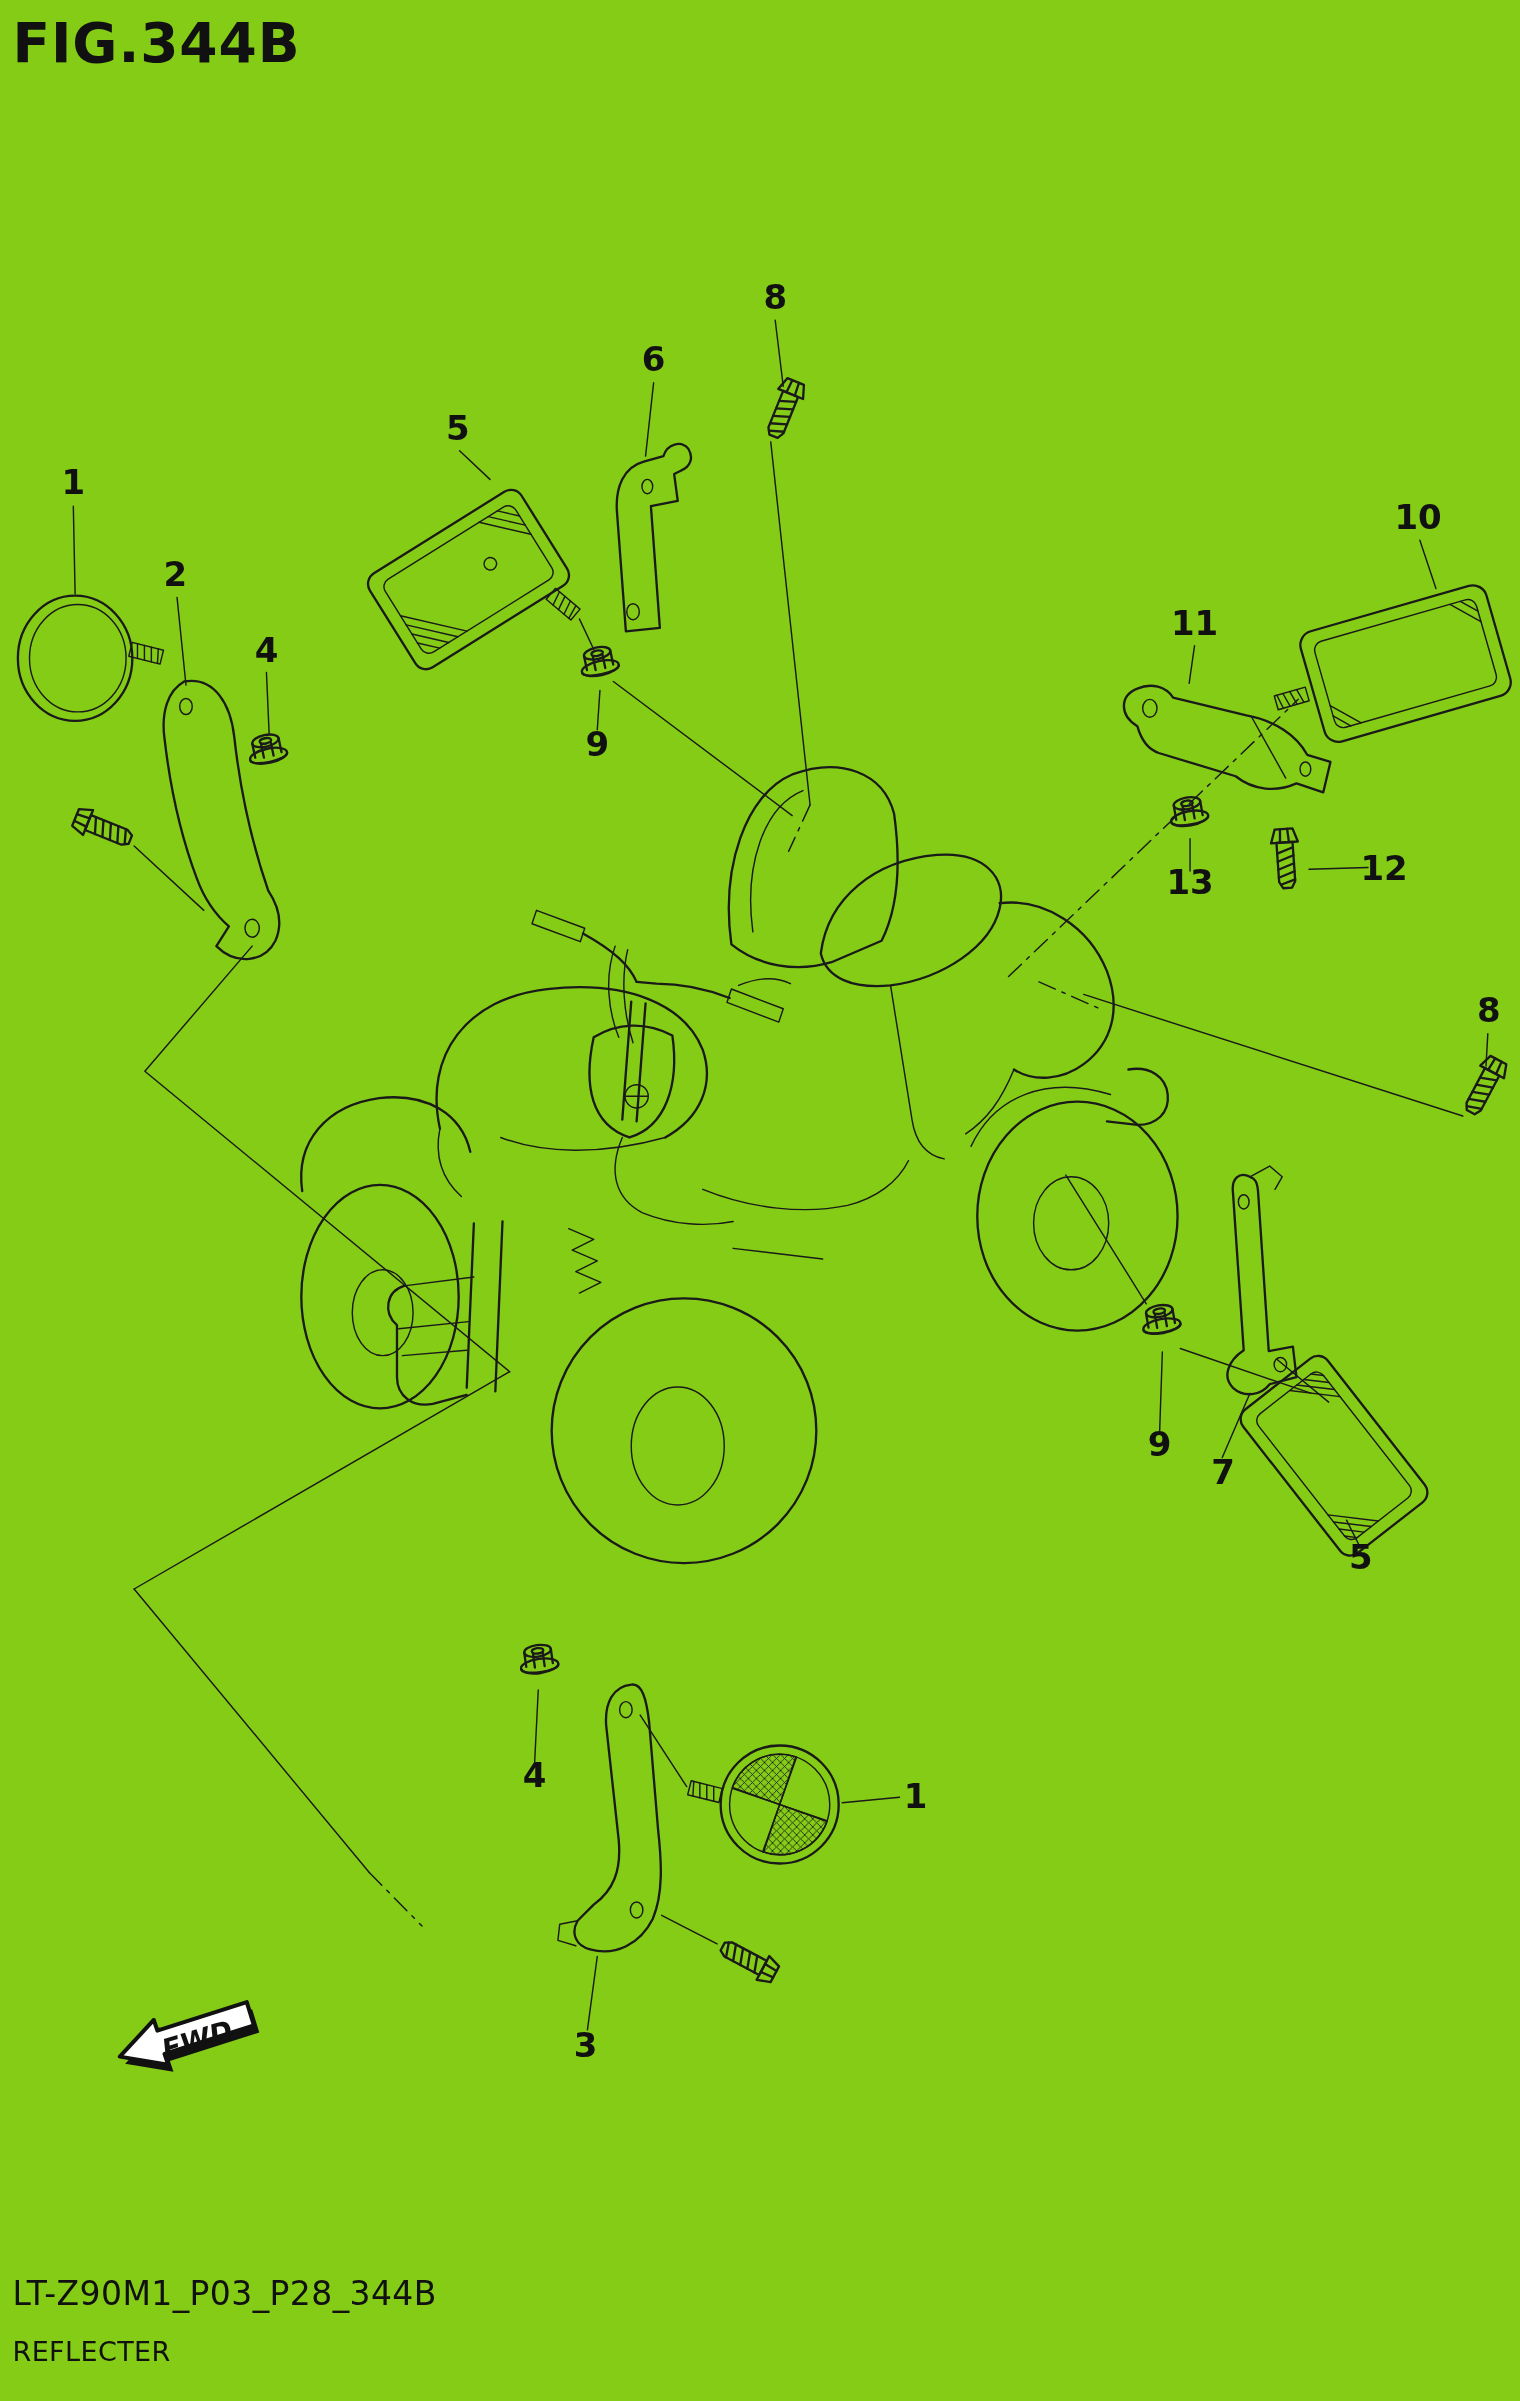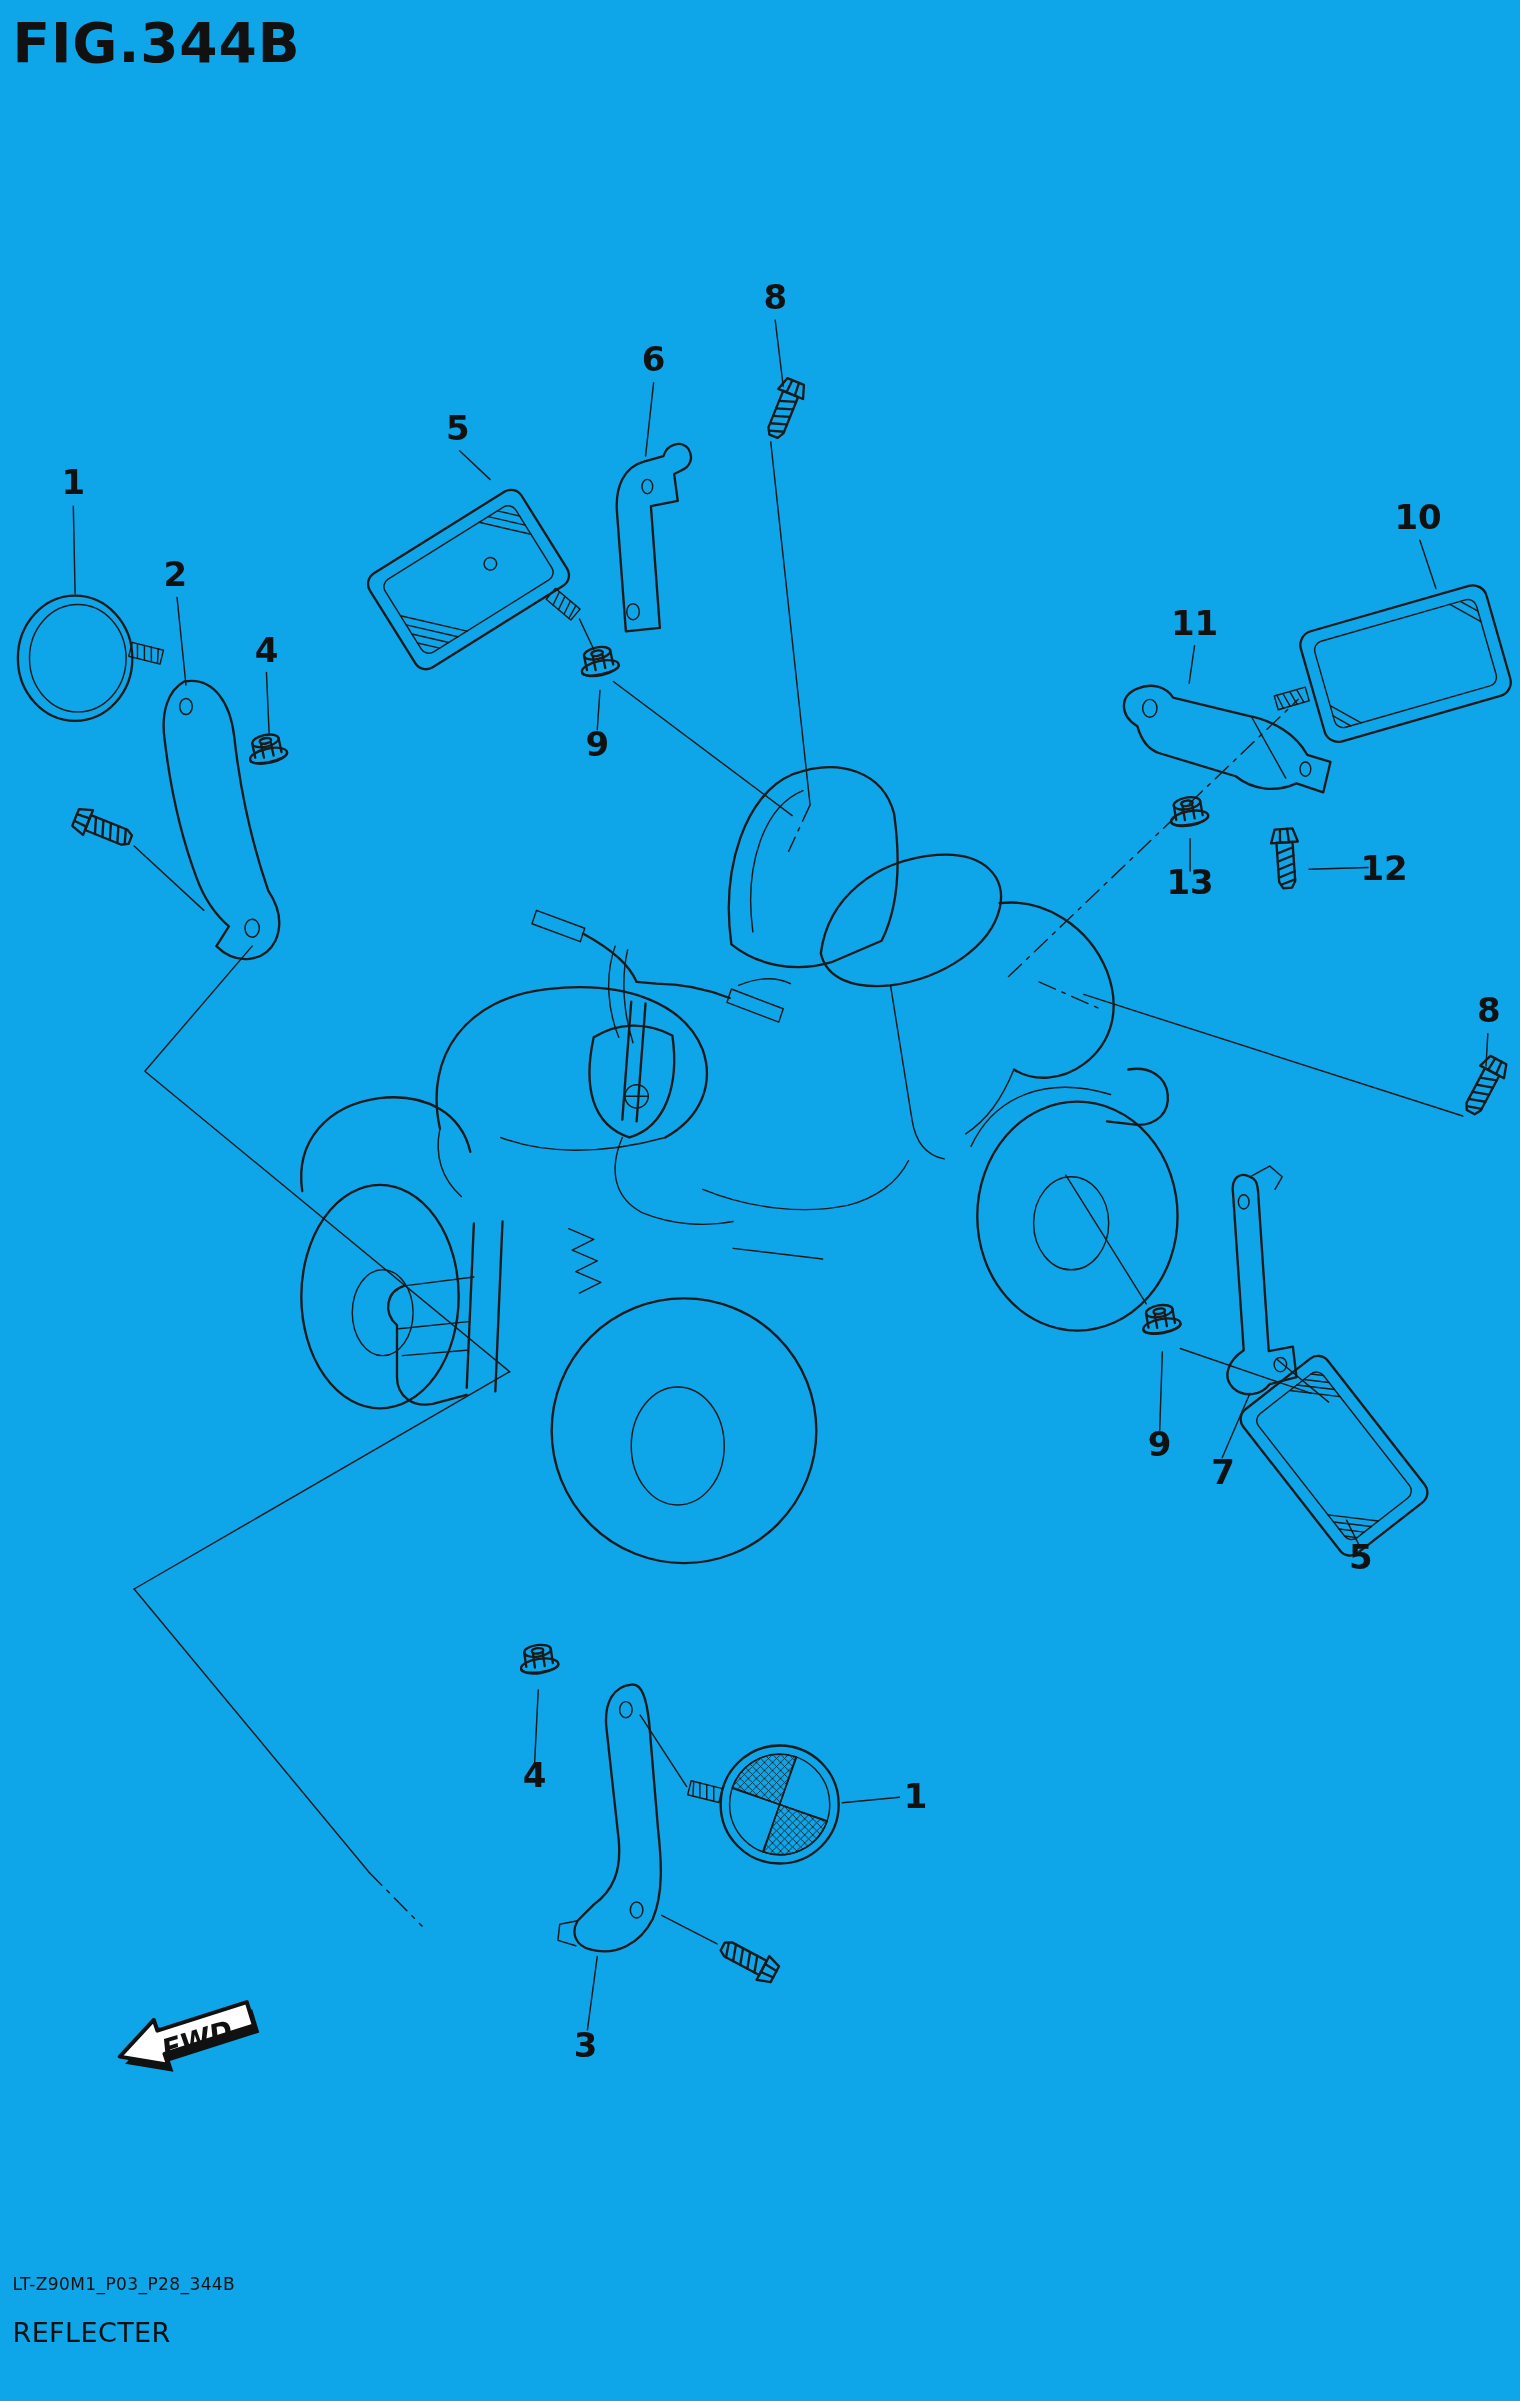--- a/index.html
+++ b/index.html
@@ -1,28 +1,28 @@
 <!DOCTYPE html>
 <html style="font-size:14.3px"><head>
 <meta charset="utf-8">
 <style>
   html,body{margin:0;padding:0;background:#fff;}
   .page{
     position:relative;
     width:1520px;height:2401px;
-    background:#0ea5e9;
+    background:#84cc16;
     font-family:"DejaVu Sans",sans-serif;
     overflow:hidden;
   }
   .fig-title{
     position:absolute;top:10.7px;left:12.5px;
     font-size:55px;font-weight:bold;letter-spacing:0.9px;color:#111;
   }
   .footer{position:absolute;left:12.5px;top:2274px;color:#111;}
-  .footer-code{font-size:17px;letter-spacing:0.4px;}
+  .footer-code{font-size:33px;letter-spacing:0.4px;}
   .footer-name{font-size:27px;margin-top:23px;letter-spacing:0.4px;}
   svg.diagram{position:absolute;left:0;top:0;}
   .art{stroke:#1a1a1a;fill:none;stroke-linecap:round;stroke-linejoin:round;}
   .s{stroke-width:2.6;}
   .t{stroke-width:1.6;}
   .dd{stroke-width:1.6;stroke-dasharray:20 8 4 8;}
   .num{font-family:"DejaVu Sans",sans-serif;font-size:38px;font-weight:bold;fill:#111;stroke:none;}
   .fwd-text{font-family:"DejaVu Sans",sans-serif;font-size:31px;font-weight:bold;font-style:italic;fill:#111;stroke:none;}
 </style>
 </head>

